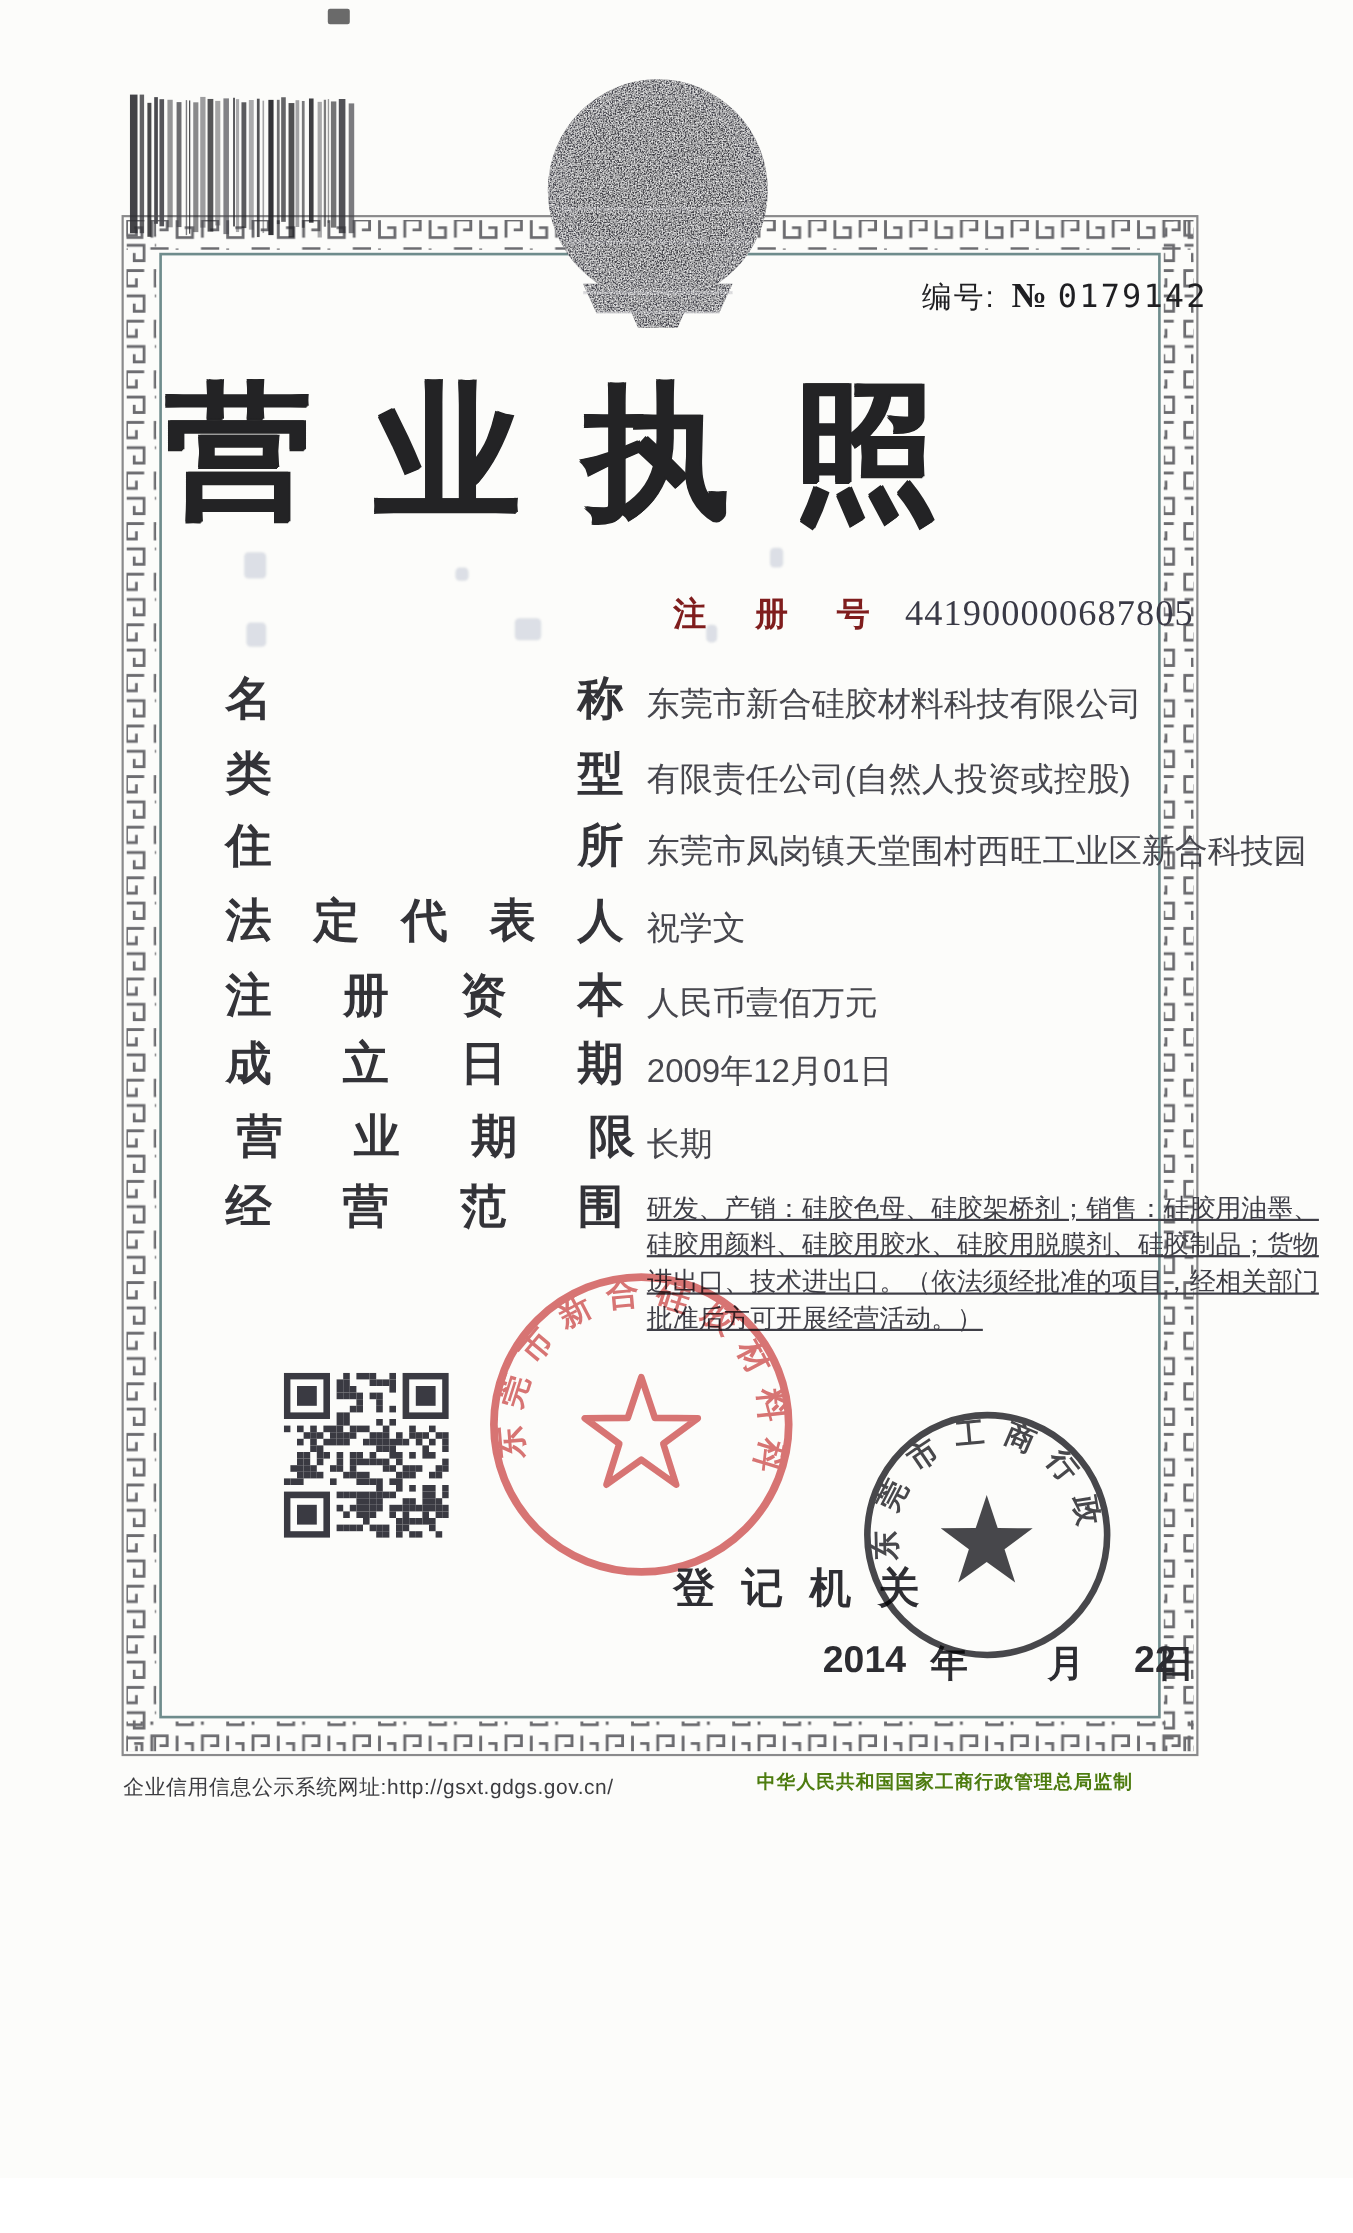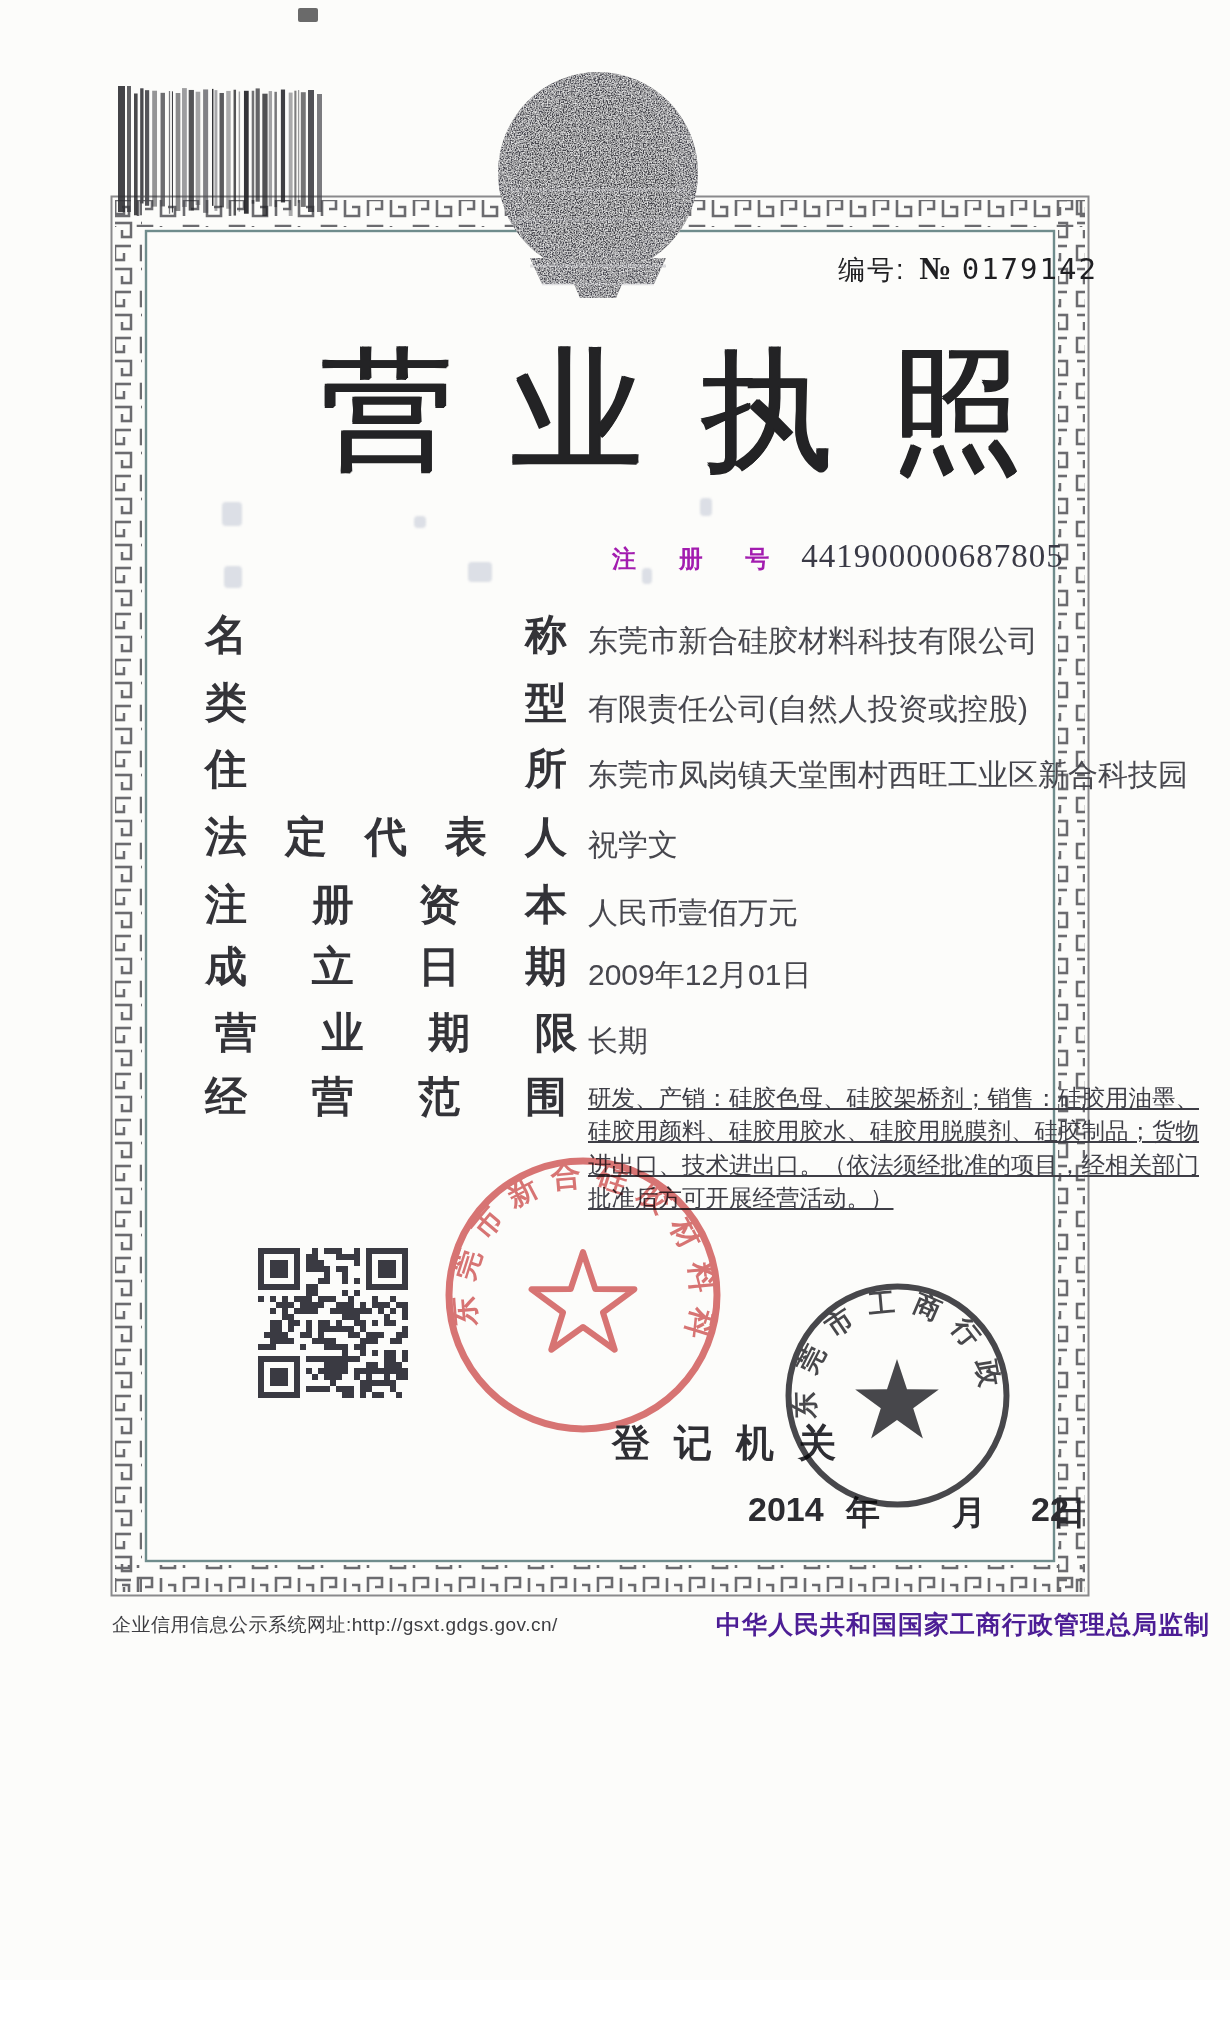--- a/index.html
+++ b/index.html
@@ -5,37 +5,37 @@
   html,body{margin:0;padding:0;}
   body{width:1230px;height:2030px;background:#ffffff;font-family:"Liberation Sans",sans-serif;}
   .page{position:relative;width:1230px;height:1980px;background:#fcfcfa;overflow:hidden;color:#2b2b2e;}
   .abs{position:absolute;}
   
   .frame-svg{left:110px;top:195px;}
   
   .serial{left:838px;top:250px;font-size:27px;color:#1f1f22;letter-spacing:2px;white-space:nowrap;}
   .serial .numero{font-family:"Liberation Serif",serif;font-weight:bold;font-size:32px;padding:0 8px 0 14px;}
   .serial .digits{font-family:"DejaVu Sans Mono",monospace;font-size:29px;letter-spacing:2px;}
-  .cert-title{left:150px;top:322px;width:930px;text-align:right;font-size:132px;font-weight:400;
+  .cert-title{left:150px;top:322px;width:930px;text-align:left;font-size:132px;font-weight:700;
     color:#232325;letter-spacing:58px;margin-right:-58px;white-space:nowrap;
     text-shadow:2px 0 0 #232325,0 2px 0 #232325,1px 1px 0 #232325;}
   .regno{left:612px;top:538px;white-space:nowrap;color:#3c3c44;}
-  .regno .lbl{font-size:24px;letter-spacing:18px;font-weight:600;color:#a21caf;}
+  .regno .lbl{font-size:30px;letter-spacing:18px;font-weight:600;color:#7f1d1d;}
   .regno .val{font-family:"Liberation Serif",serif;font-size:33px;letter-spacing:1px;color:#3a3a46;padding-left:14px;}
   
   .f-label{left:205px;width:362px;font-size:42px;font-weight:600;color:#333338;
     text-align:justify;text-align-last:justify;line-height:1.1;}
   .f-value{left:588px;width:510px;font-size:30px;color:#47474e;line-height:1.25;padding-top:8px;white-space:nowrap;}
   .f-value.long{white-space:normal;width:630px;font-size:23.5px;line-height:1.42;padding-top:4px;color:#3e3e46;font-weight:500;text-decoration:underline;}
   
   .registrar{left:612px;top:1418px;font-size:38px;font-weight:600;letter-spacing:24px;color:#2e2e33;white-space:nowrap;}
   .dt{font-size:34px;color:#2c2c31;font-weight:600;}
   
   .foot-left{left:112px;top:1612px;font-size:19px;color:#3c3c40;letter-spacing:.5px;}
-  .foot-right{left:716px;top:1608px;font-size:25px;font-weight:600;color:#4c1d95;letter-spacing:1px;}
+  .foot-right{left:688px;top:1608px;font-size:17px;font-weight:600;color:#4d7c0f;letter-spacing:1px;}
   
   .seal{mix-blend-mode:multiply;}
   .seal-red{left:438px;top:1150px;opacity:.72;}
   .seal-black{left:780px;top:1278px;opacity:.86;}
   
   .smudge{background:rgba(95,108,150,.20);border-radius:4px;filter:blur(1.2px);}
   .inkmark{background:#3a3a3a;border-radius:2px;}
 </style>
 </head>
 <body>

